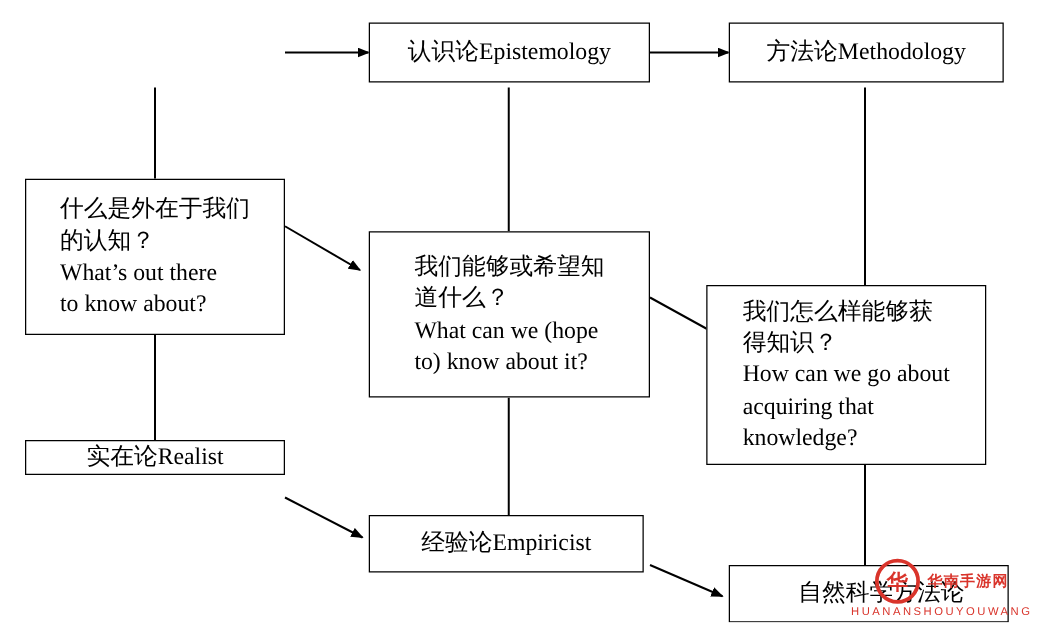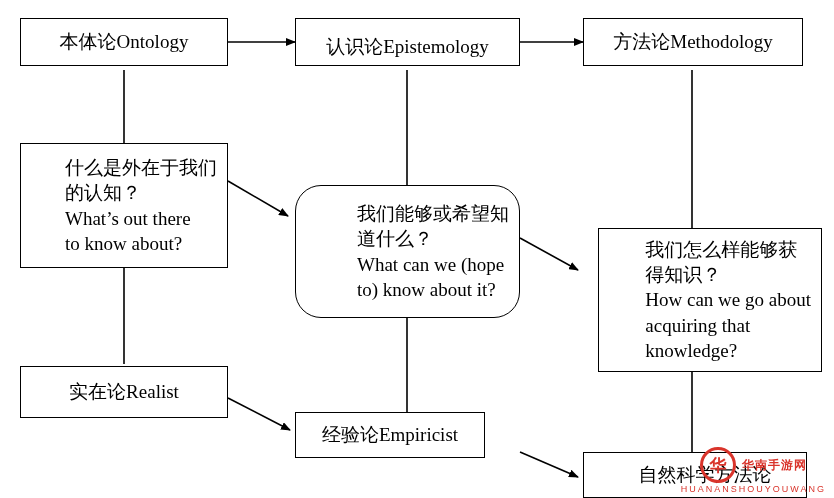--- a/index.html
+++ b/index.html
@@ -28,21 +28,21 @@
     font-size: 19px;
     line-height: 1.32;
     white-space: pre-line;
     z-index: 2;
   }
   .node.center {
     align-items: center;
     text-align: center;
   }
   .node.left {
-    align-items: flex-end;
+    align-items: center;
     text-align: left;
   }
   svg.edges {
     position: absolute;
     left: 0;
     top: 0;
     width: 834px;
     height: 498px;
     z-index: 1;
   }
@@ -116,59 +116,56 @@
 
     <line x1="124" y1="268" x2="124" y2="364" stroke="#000" stroke-width="1.6"></line>
     <line x1="407" y1="318" x2="407" y2="412" stroke="#000" stroke-width="1.6"></line>
     <line x1="692" y1="372" x2="692" y2="452" stroke="#000" stroke-width="1.6"></line>
 
     <line x1="228" y1="398" x2="290" y2="430" stroke="#000" stroke-width="1.6" marker-end="url(#arrow)"></line>
 
     <line x1="520" y1="452" x2="578" y2="477" stroke="#000" stroke-width="1.6" marker-end="url(#arrow)"></line>
   </svg>
 
-  <div class="node center" style="left:20px; top:18px; width:208px; height:48px;">
-    <span>本体论Ontology</span>
-  </div>
 
-  <div class="node center" style="left:295px; top:18px; width:225px; height:48px;justify-content:flex-end;">
+  <div class="node center" style="left:295px; top:18px; width:225px; height:48px;">
     <span>认识论Epistemology</span>
   </div>
 
   <div class="node center" style="left:583px; top:18px; width:220px; height:48px;">
     <span>方法论Methodology</span>
   </div>
 
   <div class="node left" style="left:20px; top:143px; width:208px; height:125px;">
     <span>什么是外在于我们
 的认知？
 What’s out there
 to know about?</span>
   </div>
 
-  <div class="node left" style="left:295px; top:185px; width:225px; height:133px;border-radius:26px;">
+  <div class="node left" style="left:295px; top:185px; width:225px; height:133px;">
     <span>我们能够或希望知
 道什么？
 What can we (hope
 to) know about it?</span>
   </div>
 
-  <div class="node left" style="left:598px; top:228px; width:224px; height:144px;">
+  <div class="node left" style="left:565px; top:228px; width:224px; height:144px;">
     <span>我们怎么样能够获
 得知识？
 How can we go about
 acquiring that
 knowledge?</span>
   </div>
 
-  <div class="node center" style="left:20px; top:366px; width:208px; height:52px;">
+  <div class="node center" style="left:20px; top:352px; width:208px; height:28px;">
     <span>实在论Realist</span>
   </div>
 
-  <div class="node center" style="left:295px; top:412px; width:190px; height:46px;">
+  <div class="node center" style="left:295px; top:412px; width:220px; height:46px;">
     <span>经验论Empiricist</span>
   </div>
 
   <div class="node center" style="left:583px; top:452px; width:224px; height:46px;padding-left:30px;">
     <span>自然科学方法论</span>
   </div>
 
   <div class="watermark">
     <div class="wm-row">
       <div class="wm-circle">

